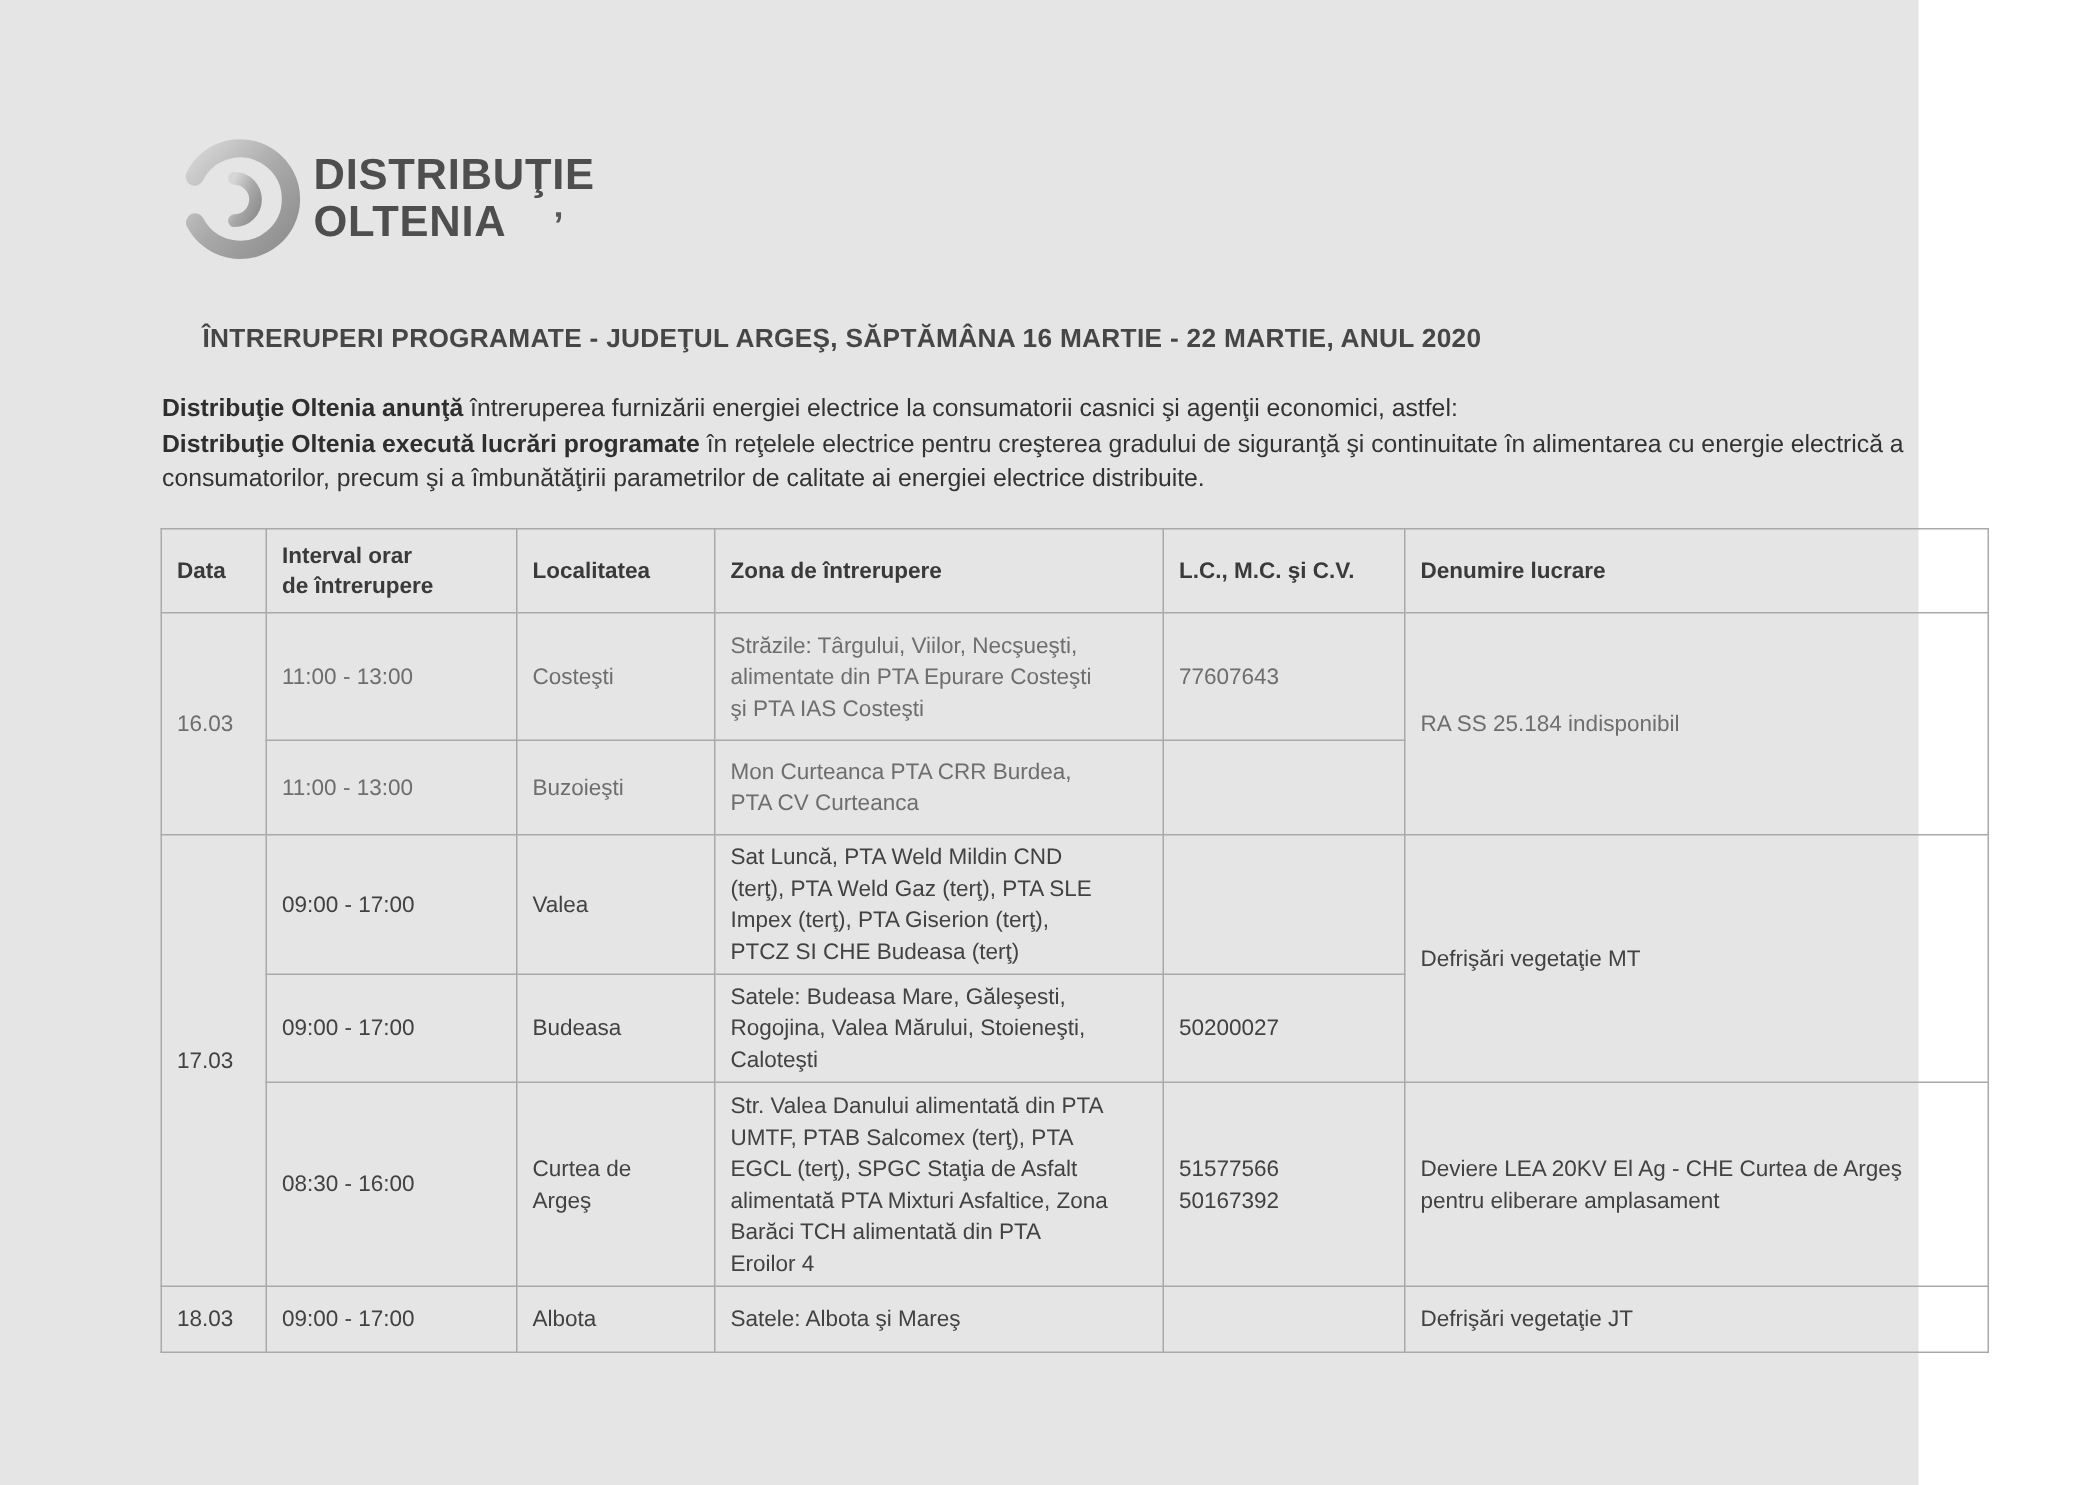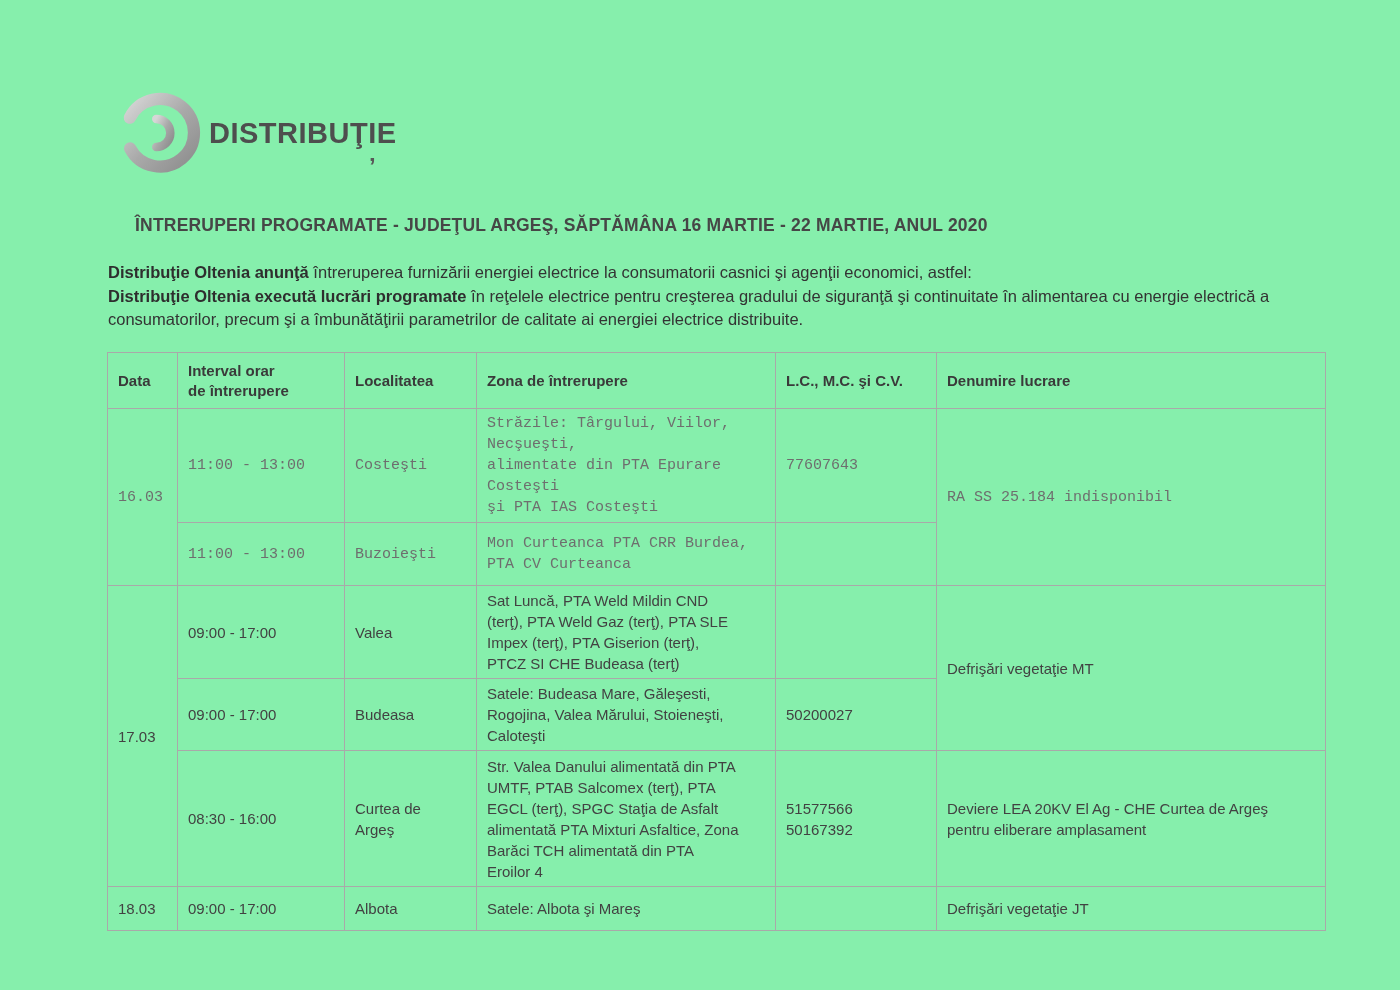--- a/index.html
+++ b/index.html
@@ -6,23 +6,23 @@
     margin: 0;
     padding: 0;
     width: 1400px;
     height: 990px;
     background: #ffffff;
     overflow: hidden;
     font-family: "Liberation Sans", sans-serif;
   }
   .page {
     position: relative;
-    width: 1400px;
+    width: 1279px;
     height: 990px;
-    background: #86efac;
+    background: #e5e5e5;
   }
 
   
   .logo-row {
     position: absolute;
     left: 113px;
     top: 86px;
     display: flex;
     align-items: center;
   }
@@ -85,21 +85,21 @@
     text-align: left;
     overflow: hidden;
   }
   .outage-table th {
     font-weight: 700;
     color: #3a3a3a;
     white-space: pre-line;
     line-height: 20px;
   }
   .c-zona, .pre { white-space: pre-line; line-height: 21px; }
-  .sec16 { color: #6e6e6e; font-family: Liberation Mono, monospace; }
+  .sec16 { color: #6e6e6e; }
   .sec17 { color: #424242; }
   .sec18 { color: #424242; }
   .v-top { vertical-align: top; padding-top: 7px; }
   .v-top-tight { vertical-align: top; padding-top: 3px; }
   .c-date { padding-left: 11px; }
 </style>
 </head>
 <body>
 
 <div class="page">
@@ -113,20 +113,21 @@
           <stop offset="1" stop-color="#8d8d8d"></stop>
         </linearGradient>
       </defs>
       <path d="M 17.9,33.7 A 36,36 0 1 1 18.2,66.3" fill="none" stroke="url(#lg)" stroke-width="13" stroke-linecap="round"></path>
       <path d="M 46,35 A 15,15 0 0 1 46,65" fill="none" stroke="url(#lg)" stroke-width="9" stroke-linecap="round"></path>
       <path d="M 15,45.5 H 49" fill="none" stroke="url(#lg)" stroke-width="8" stroke-linecap="round"></path>
       <path d="M 15,56.5 H 45" fill="none" stroke="url(#lg)" stroke-width="8" stroke-linecap="round"></path>
     </svg>
     <div class="logo-text">
       <div>DISTRIBUŢIE</div>
+      <div>OLTENIA</div>
       <span class="logo-apostrophe">’</span>
     </div>
   </div>
 
   <div class="doc-title">ÎNTRERUPERI PROGRAMATE - JUDEŢUL ARGEŞ, SĂPTĂMÂNA 16 MARTIE - 22 MARTIE, ANUL 2020</div>
 
   <div class="intro">
     <div><b>Distribuţie Oltenia anunţă</b><span> întreruperea furnizării energiei electrice la consumatorii casnici şi agenţii economici, astfel:</span></div>
     <div><b>Distribuţie Oltenia execută lucrări programate</b><span> în reţelele electrice pentru creşterea gradului de siguranţă şi continuitate în alimentarea cu energie electrică a consumatorilor, precum şi a îmbunătăţirii parametrilor de calitate ai energiei electrice distribuite.</span></div>
   </div>

